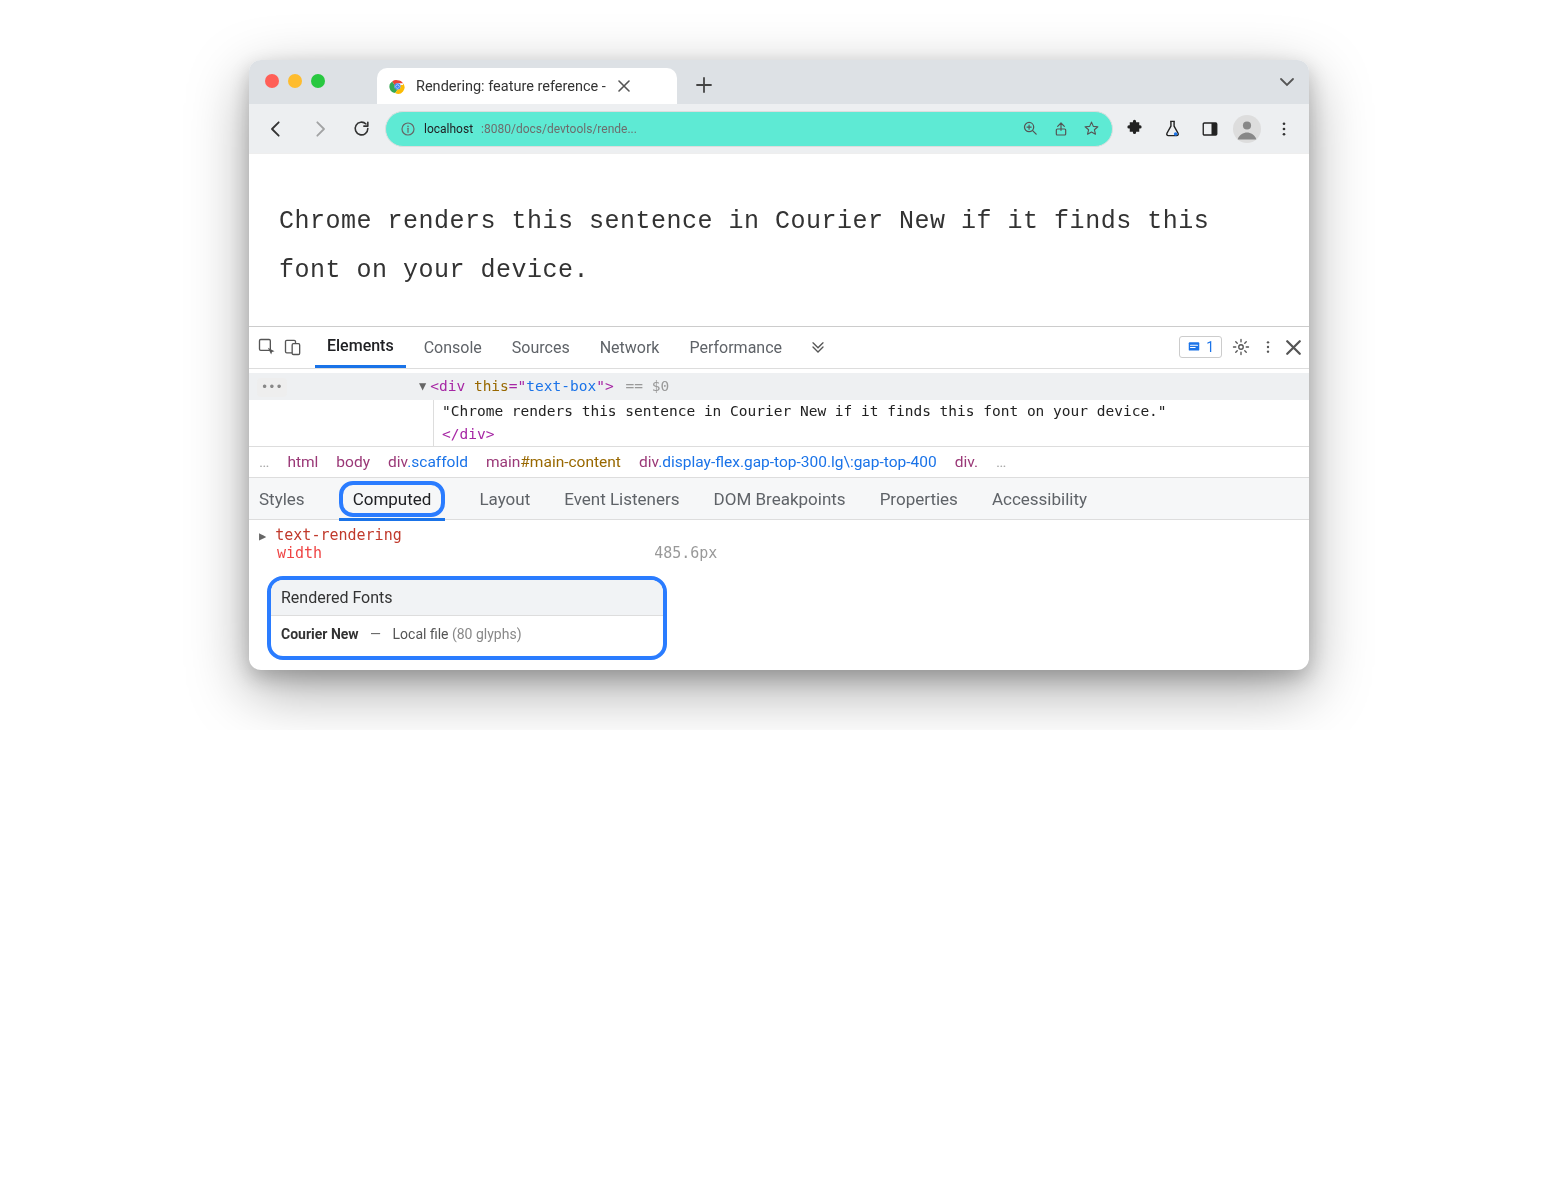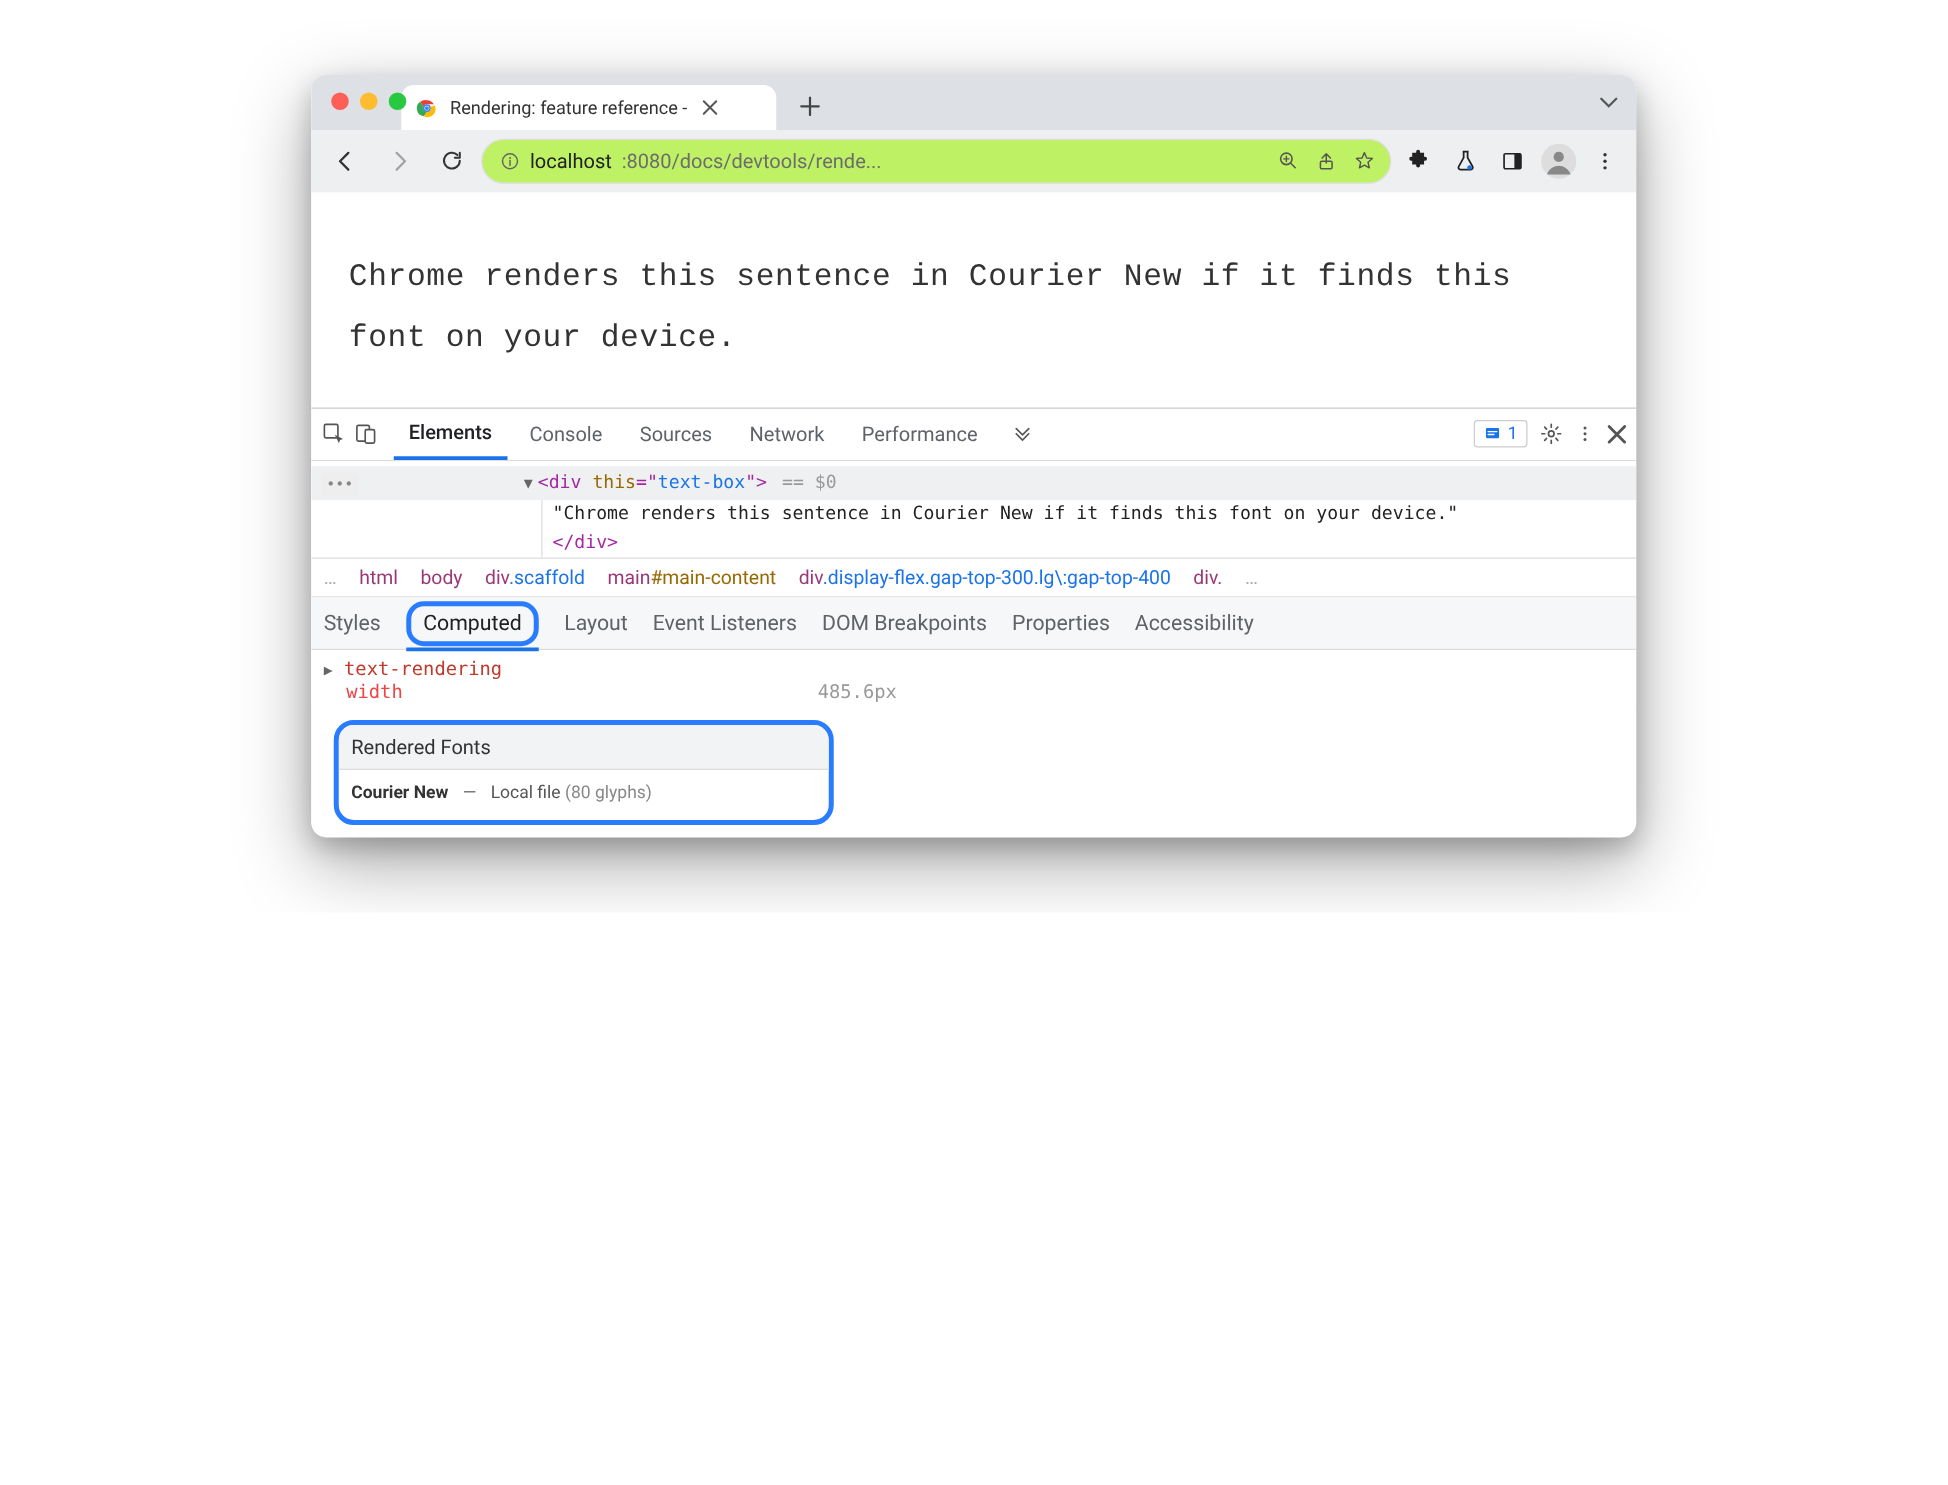--- a/index.html
+++ b/index.html
@@ -33,21 +33,21 @@
     left: 16px;
     top: 14px;
     display: flex;
     gap: 9px;
   }
   .dot { width: 14px; height: 14px; border-radius: 50%; }
   .red { background:#ff5f57; }
   .yellow { background:#febc2e; }
   .green { background:#28c840; }
   .tab {
-    margin-left: 64px;
+    margin-left: 120px;
     height: 36px;
     background:#fff;
     border-radius: 10px 10px 0 0;
     display:flex;
     align-items:center;
     padding: 0 12px;
     gap:10px;
     min-width: 300px;
     font-size: 14.5px;
     color:#333;
@@ -74,27 +74,27 @@
     border-bottom:1px solid #eee;
     background: #EDEFF1;
   }
   .tb-btn {
     width:36px;height:36px;display:flex;align-items:center;justify-content:center;
     color:#444;border-radius:50%;
   }
   .addr {
     flex:1;
     height:36px;
-    background:#bef264;
+    background:#5eead4;
     border-radius:18px;
     display:flex;
     align-items:center;
     padding:0 12px 0 14px;
     gap:8px;
-    font-size:16px;
+    font-size:12px;
     color:#202124;
     border:1px solid #ddd;
   }
   .addr-host { color:#202124; }
   .addr-rest { color:#6d6d6d; }
   .addr-icons { margin-left:auto;display:flex;gap:14px;align-items:center;color:#555;}
   .right-icons { display:flex;gap:8px;align-items:center;}
   .puzzle,.labs,.panel,.avatar,.menu3 { width:30px;height:30px;display:flex;align-items:center;justify-content:center;color:#333;}
   .avatar { background:#ddd;border-radius:50%;width:28px;height:28px;}
   
@@ -180,21 +180,21 @@
     color:#9a3877;
     font-size:15.5px;
     overflow:hidden;
     white-space:nowrap;
   }
   .crumbs .sep { color:#aaa;}
   .hash { color:#986801;}
   .cls { color:#1a73e8;}
   
   .subtabs {
-    display:flex;align-items:center;gap:20px;
+    display:flex;align-items:center;gap:34px;
     height:42px;padding:0 10px;
     border-bottom:1px solid #ddd;
     background:#f6f7f8;
     color:#5f6368;
     font-size:17px;
   }
   .subtab { height:42px;display:flex;align-items:center;cursor:pointer;}
   .subtab.active {
     color:#202124;
     position:relative;

